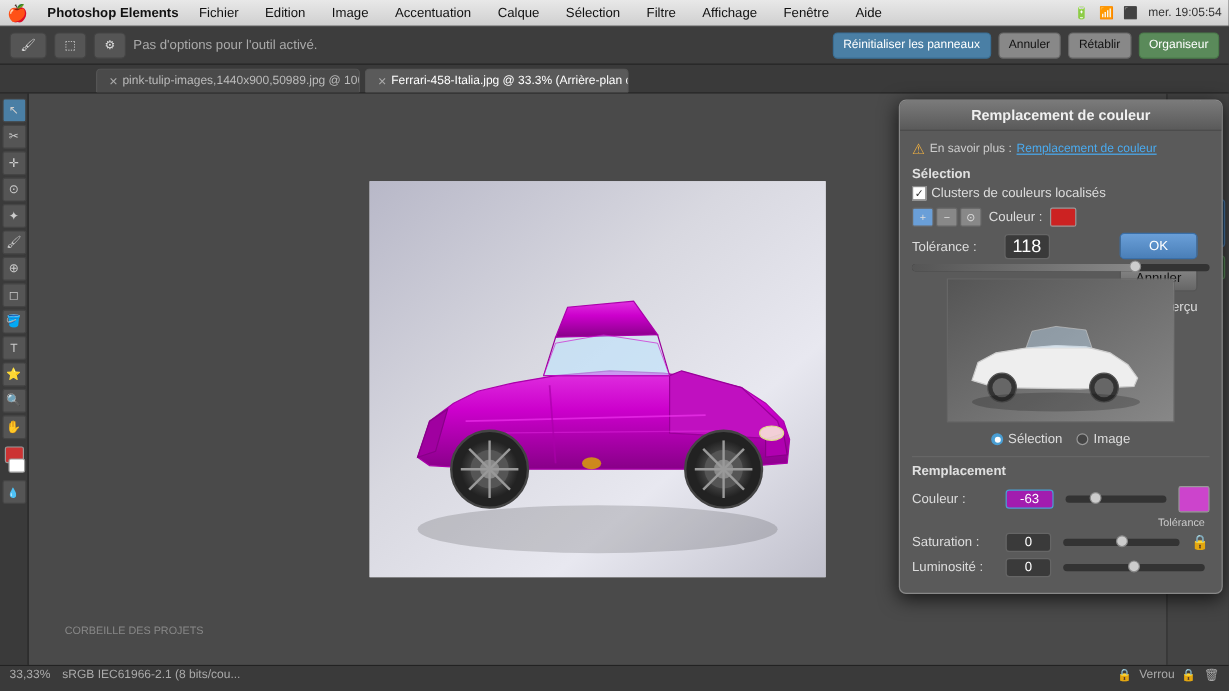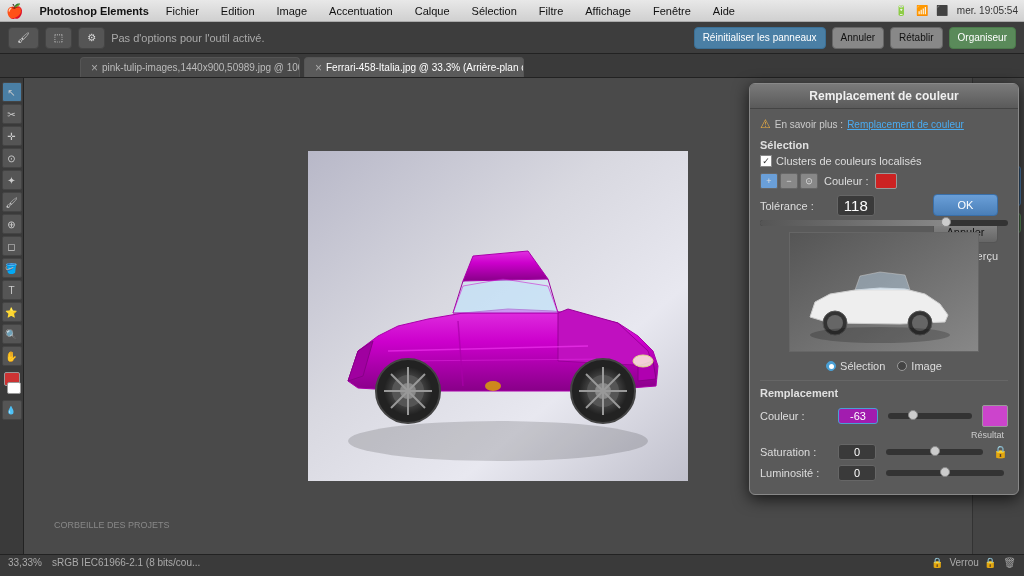--- a/index.html
+++ b/index.html
@@ -417,21 +417,21 @@
         <div class="remp-label">Remplacement</div>
 
         <div class="remp-row">
           <span style="min-width:72px;">Couleur :</span>
           <input type="text" class="remp-value" value="-63" style="width: 40px; background: #a21caf; border: 1px solid rgb(74, 159, 212); color: white; text-align: center; border-radius: 3px; font-size: 11px;">
           <div style="flex:1;height:6px;background:#333;border-radius:3px;position:relative;margin:0 4px;">
             <div style="position:absolute;left:30%;top:-3px;width:10px;height:10px;background:#ccc;border-radius:50%;border:1px solid #888;cursor:pointer;transform:translateX(-50%);"></div>
           </div>
           <div class="remp-swatch"></div>
         </div>
-        <div style="text-align:right;font-size:9px;color:#ccc;margin-top:-2px;margin-bottom:4px;padding-right:4px;">Résultat</div>
+        <div style="text-align:right;font-size:9px;color:#ccc;margin-top:-2px;margin-bottom:4px;padding-right:4px;">Tolérance</div>
 
         <div class="remp-row">
           <span style="min-width:72px;">Saturation :</span>
           <input type="text" class="remp-value" value="0" style="width: 38px; background: rgb(58, 58, 58); border: 1px solid rgb(102, 102, 102); color: white; text-align: center; border-radius: 3px; font-size: 11px;">
           <div style="flex:1;height:6px;background:#333;border-radius:3px;position:relative;margin:0 4px;">
             <div style="position:absolute;left:50%;top:-3px;width:10px;height:10px;background:#ccc;border-radius:50%;border:1px solid #888;cursor:pointer;transform:translateX(-50%);"></div>
           </div>
           <span class="lock-icon">🔒</span>
         </div>
 

